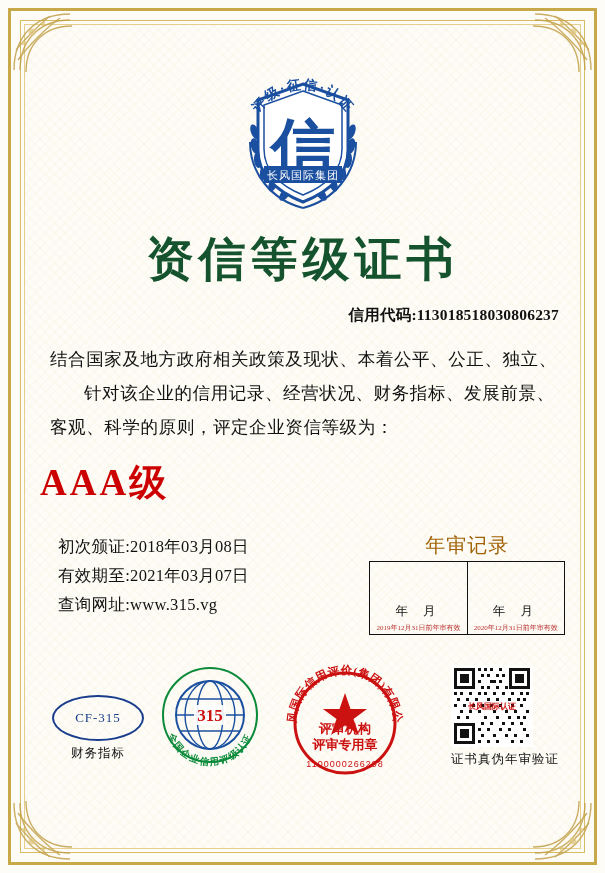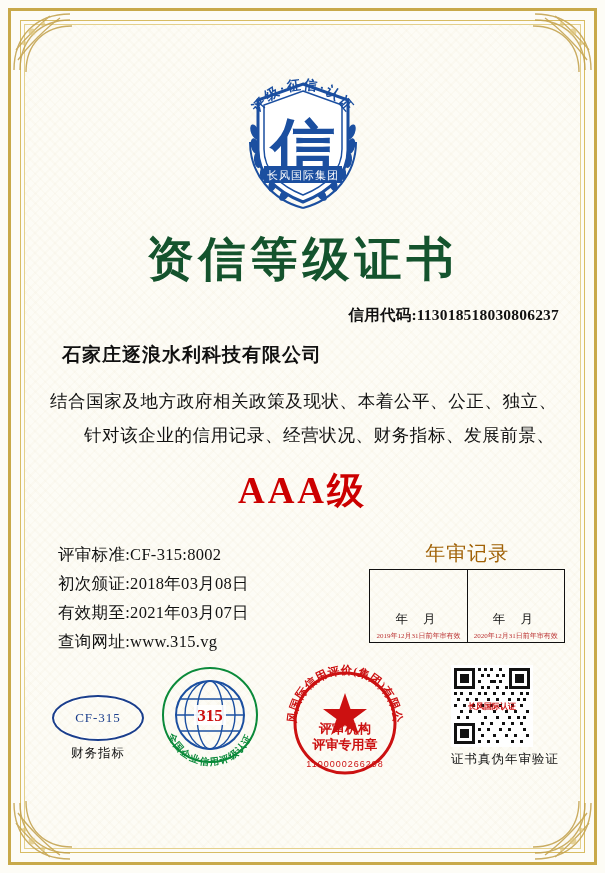--- a/index.html
+++ b/index.html
@@ -108,21 +108,20 @@
     margin-top: 16px;
     font-size: 17.5px;
     line-height: 34px;
     color: #111;
     letter-spacing: .6px;
     padding: 0 6px 0 10px;
   }
   .body-text .indent { display: inline-block; width: 34px; }
 
   .grade {
-    text-align: center;
     color: #cc0000;
     font-weight: bold;
     font-size: 37px;
     letter-spacing: 3px;
     margin-top: 14px;
     font-family: "Liberation Serif", "DejaVu Serif", serif;
   }
 
   
   .mid-row {
@@ -353,32 +352,31 @@
         </svg>
       </div>
     </div>
 
     <div class="cert-title">资信等级证书</div>
 
     <div class="credit-code">
       <span>信用代码:</span><span>113018518030806237</span>
     </div>
 
-    <div class="company">石家庄逐浪水利科技有限公司</div>
 
     <div class="body-text">
       <div>结合国家及地方政府相关政策及现状、本着公平、公正、独立、</div>
       <div><span class="indent"></span><span>针对该企业的信用记录、经营状况、财务指标、发展前景、</span></div>
+      <div>客观、科学的原则，评定企业资信等级为：</div>
     </div>
 
     <div class="grade">AAA级</div>
 
     <div class="mid-row">
       <div class="details">
-        <div class="row">评审标准:CF-315:8002</div>
         <div class="row">初次颁证:2018年03月08日</div>
         <div class="row">有效期至:2021年03月07日</div>
         <div class="row">查询网址:www.315.vg</div>
       </div>
 
       <div class="annual">
         <div class="annual-title">年审记录</div>
         <div class="annual-box">
           <div class="annual-cell">
             <div class="annual-ym">年 月</div>

